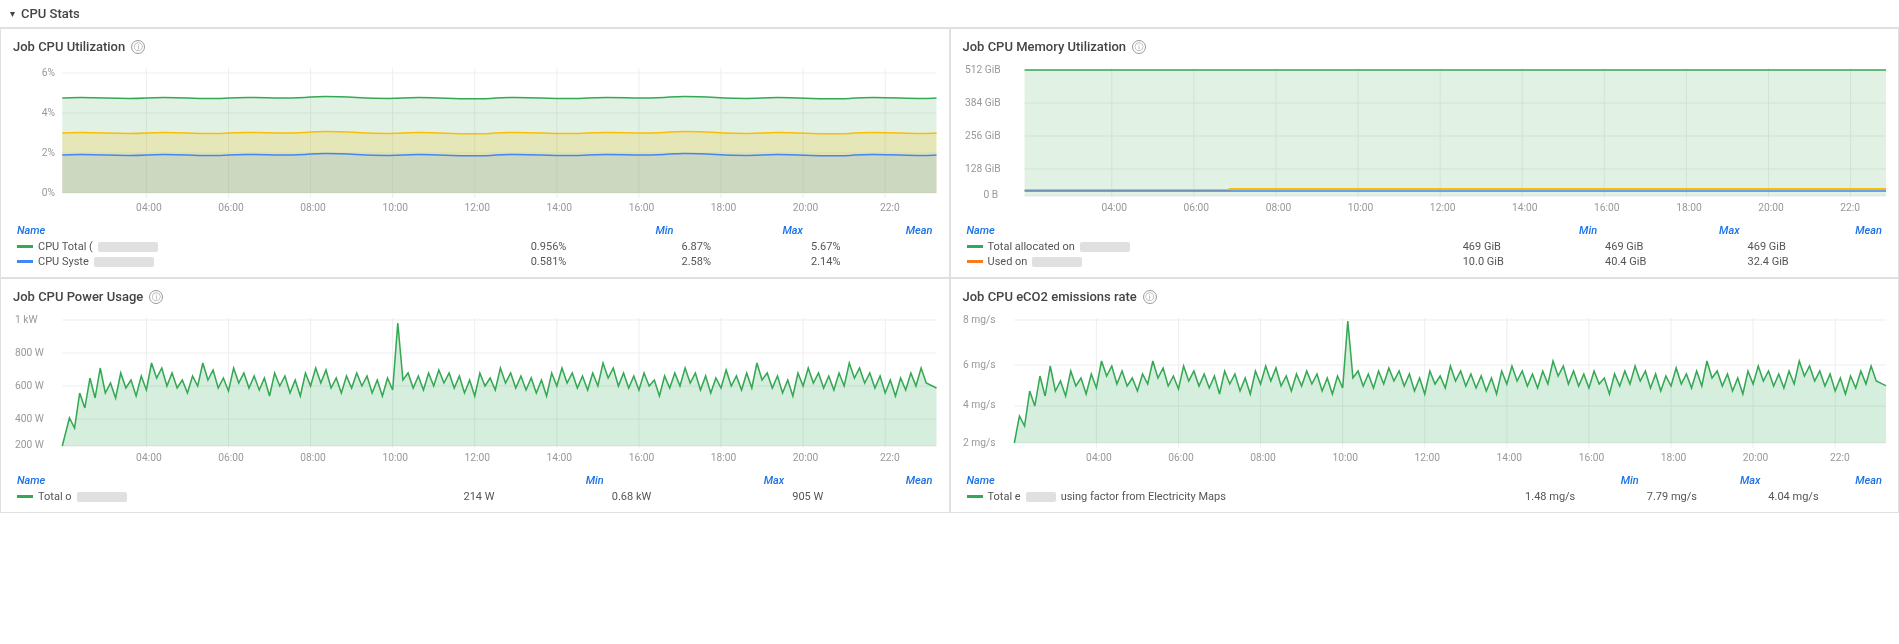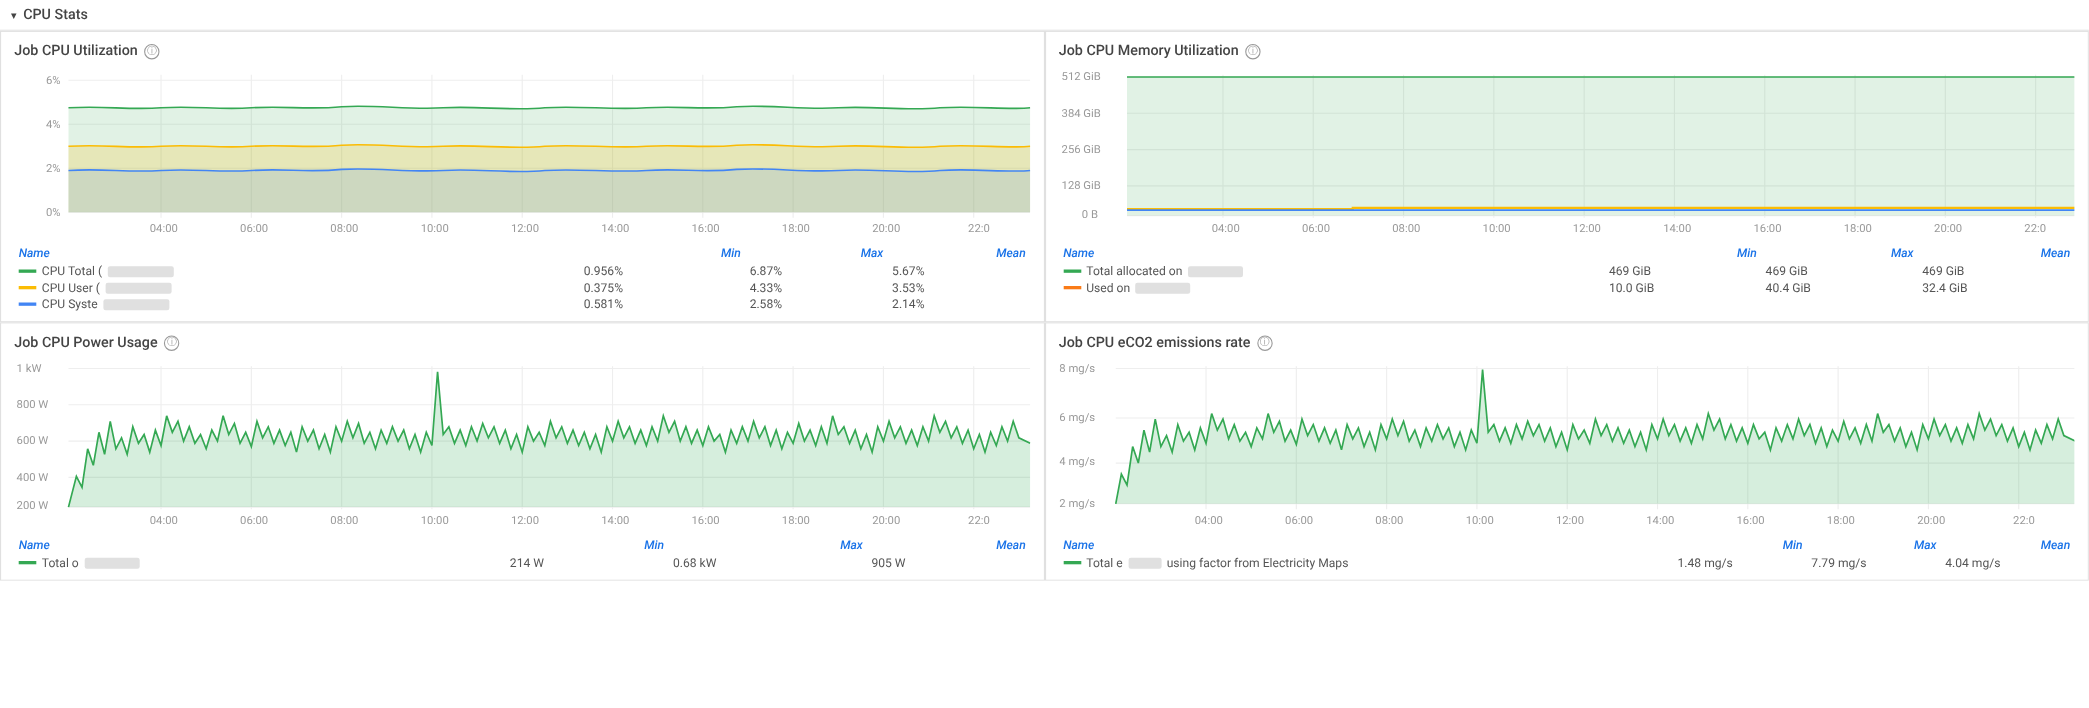--- a/index.html
+++ b/index.html
@@ -22,21 +22,21 @@
     .panel {
       border: 1px solid #e0e0e0;
       padding: 10px 12px 8px;
       position: relative;
       background: #fff;
     }
 
     .panel-title {
       font-size: 13px; font-weight: 500; color: #444;
       margin-bottom: 4px;
-      display: flex; align-items: center; gap: 6px;
+      display: flex; align-items: flex-end; gap: 6px;
     }
     .panel-title .info-icon {
       width: 14px; height: 14px; border-radius: 50%;
       border: 1px solid #999; color: #999;
       font-size: 9px; display: inline-flex; align-items: center; justify-content: center;
       cursor: pointer;
     }
 
     .chart-area {
       position: relative;
@@ -175,30 +175,20 @@
         <tbody>
           <tr>
             <td>
               <span class="legend-line legend-color-green"></span>
               <span>CPU Total (</span>
               <span class="redacted-box" style="width:60px;"></span>
             </td>
             <td>0.956%</td>
             <td>6.87%</td>
             <td>5.67%</td>
-          </tr>
-          <tr>
-            <td>
-              <span class="legend-line legend-color-yellow"></span>
-              <span>CPU User (</span>
-              <span class="redacted-box" style="width:60px;"></span>
-            </td>
-            <td>0.375%</td>
-            <td>4.33%</td>
-            <td>3.53%</td>
           </tr>
           <tr>
             <td>
               <span class="legend-line legend-color-blue"></span>
               <span>CPU Syste</span>
               <span class="redacted-box" style="width:60px;"></span>
             </td>
             <td>0.581%</td>
             <td>2.58%</td>
             <td>2.14%</td>

